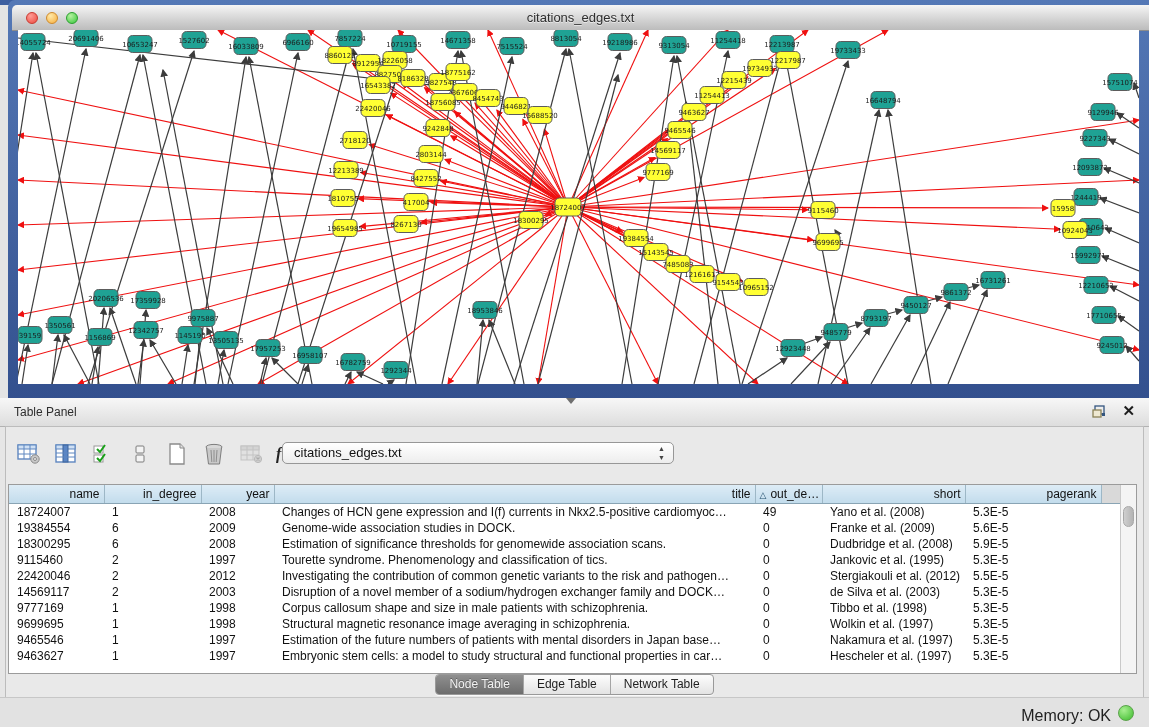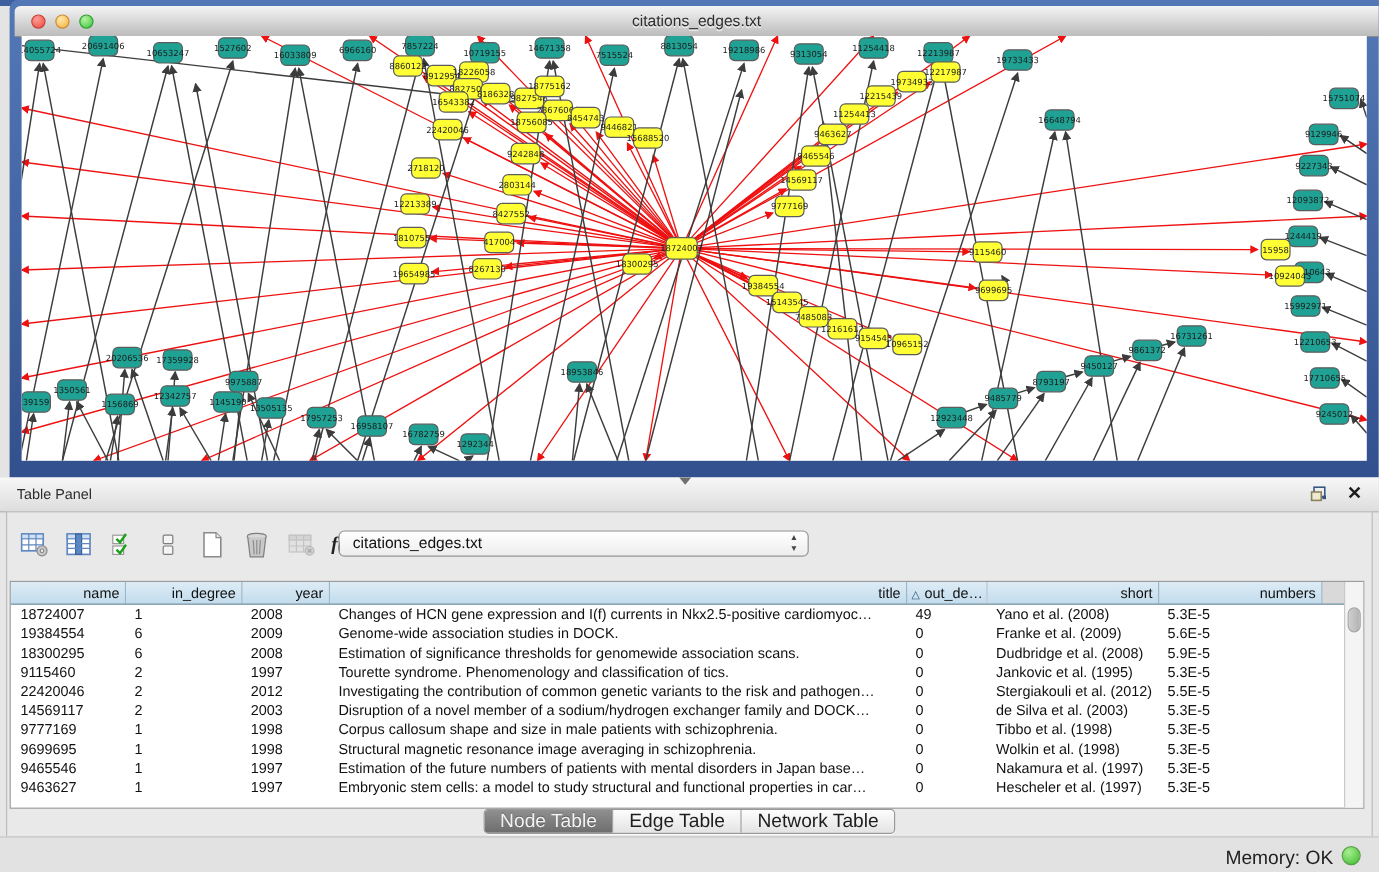--- a/index.html
+++ b/index.html
@@ -53,21 +53,21 @@
   th.filler{background:#d9d9d9;border-right:0}
   .sort-tri{font-size:9px;color:#24506e;margin-right:4px}
   td{font-size:12px;color:#111;height:16px;padding:0 2px 0 8px;white-space:nowrap;overflow:hidden;background:#fff}
   .vscroll{position:absolute;right:0;top:0;bottom:0;width:15px;background:#f4f4f4;border-left:1px solid #c9c9c9}
   .vthumb{position:absolute;left:2px;top:21px;width:9px;height:19px;border-radius:6px;
           background:linear-gradient(90deg,#cfcfcf,#b3b3b3);border:1px solid #a7a7a7}
 
   .tabs{position:absolute;left:0;right:0;top:247px;height:22px;text-align:center}
   .seg{display:inline-flex;border:1px solid #999;border-radius:4px;overflow:hidden;height:19px;
        background:linear-gradient(#fdfdfd,#e3e3e3);box-shadow:0 1px 0 rgba(255,255,255,.7)}
-  .seg .s{padding:0 13px;line-height:19px;font-size:16px;color:#1e1e1e;border-right:1px solid #a5a5a5;cursor:pointer}
+  .seg .s{padding:0 13px;line-height:19px;font-size:12px;color:#1e1e1e;border-right:1px solid #a5a5a5;cursor:pointer}
   .seg .s:last-child{border-right:0}
   .seg .s.active{background:linear-gradient(#8f8f8f,#6d6d6d);color:#f2f2f2;text-shadow:0 -1px 0 rgba(0,0,0,.3)}
 
   .statusbar{position:absolute;left:0;bottom:0;width:100%;height:29px;background:#e2e2e2;border-top:1px solid #c7c7c7}
   .mem{position:absolute;right:38px;top:9px;font-size:16px;color:#1f1f1f}
   .memdot{position:absolute;right:15px;top:7px;width:14px;height:14px;border-radius:50%;
           background:radial-gradient(circle at 35% 30%,#a7ef90,#3cba2c);border:1px solid #5aa24a}
 </style>
 </head>
 <body>
@@ -694,21 +694,21 @@
             <col style="width: 20px;">
           </colgroup>
         <thead>
             <tr id="hdr-row">
               <th><span>name</span></th>
               <th><span>in_degree</span></th>
               <th><span>year</span></th>
               <th><span>title</span></th>
               <th class="left"><span class="sort-tri">△</span><span>out_de…</span></th>
               <th><span>short</span></th>
-              <th><span>numbers</span></th>
+              <th><span>pagerank</span></th>
               <th class="filler"></th>
             </tr>
           </thead>
         <tbody id="body-rows">
             <tr>
               <td>18724007</td>
               <td>1</td>
               <td>2008</td>
               <td>Changes of HCN gene expression and I(f) currents in Nkx2.5-positive cardiomyoc…</td>
               <td>49</td>
@@ -775,21 +775,21 @@
               <td>Tibbo et al. (1998)</td>
               <td>5.3E-5</td>
               <td></td>
             </tr>
             <tr>
               <td>9699695</td>
               <td>1</td>
               <td>1998</td>
               <td>Structural magnetic resonance image averaging in schizophrenia.</td>
               <td>0</td>
-              <td>Wolkin et al. (1998)</td>
+              <td>Wolkin et al. (1997)</td>
               <td>5.3E-5</td>
               <td></td>
             </tr>
             <tr>
               <td>9465546</td>
               <td>1</td>
               <td>1997</td>
               <td>Estimation of the future numbers of patients with mental disorders in Japan base…</td>
               <td>0</td>
               <td>Nakamura et al. (1997)</td>

